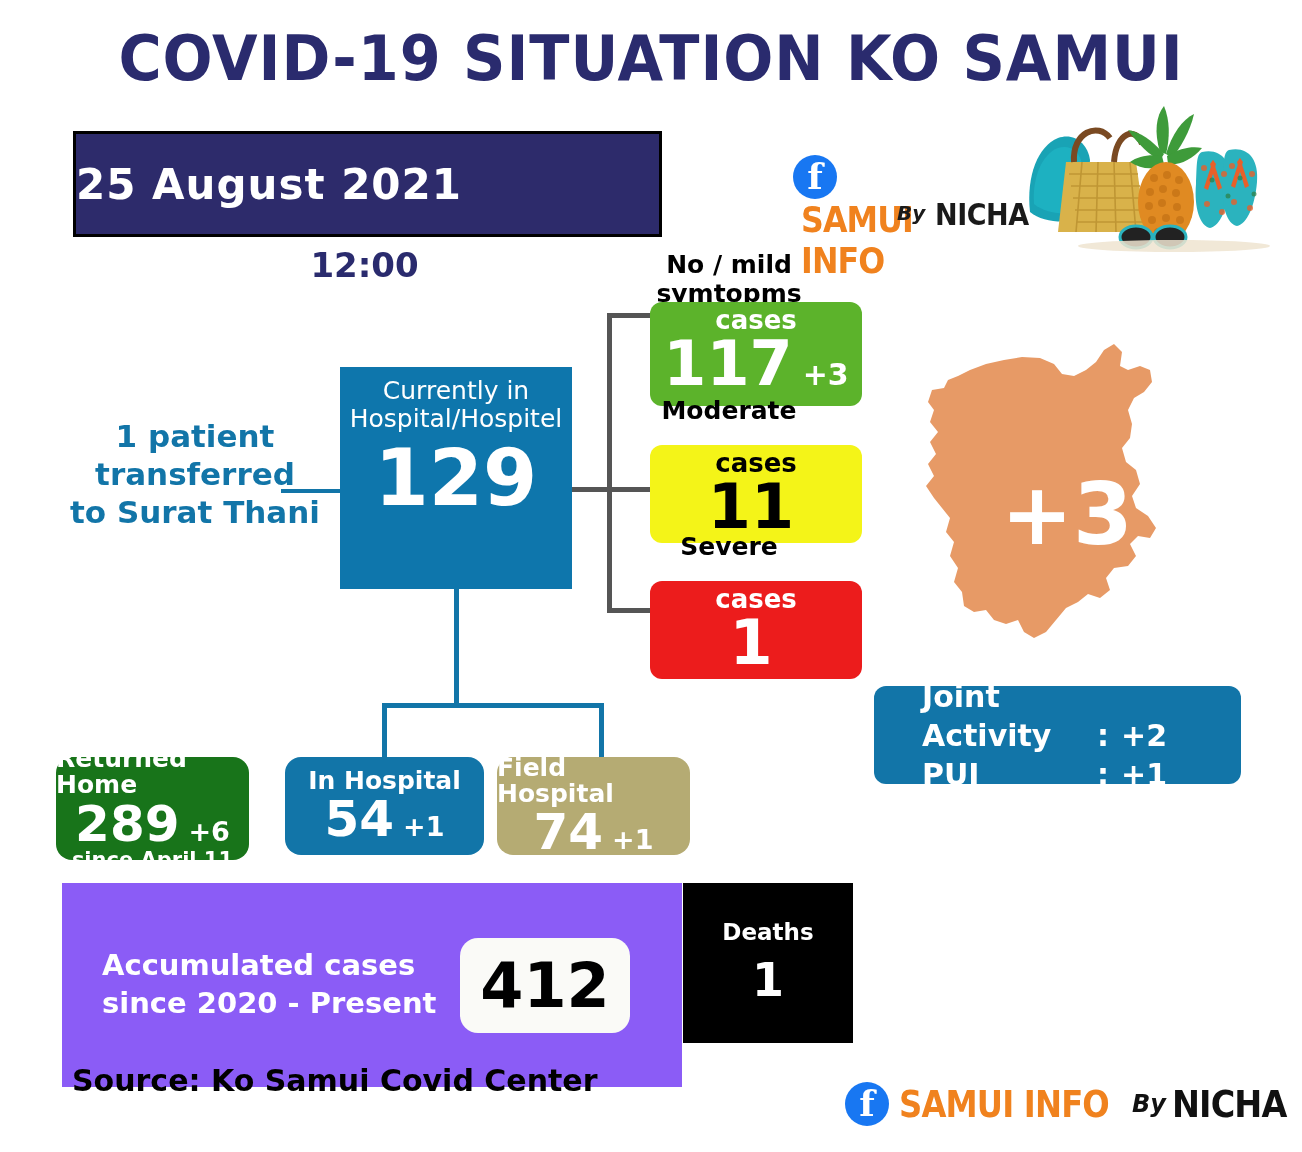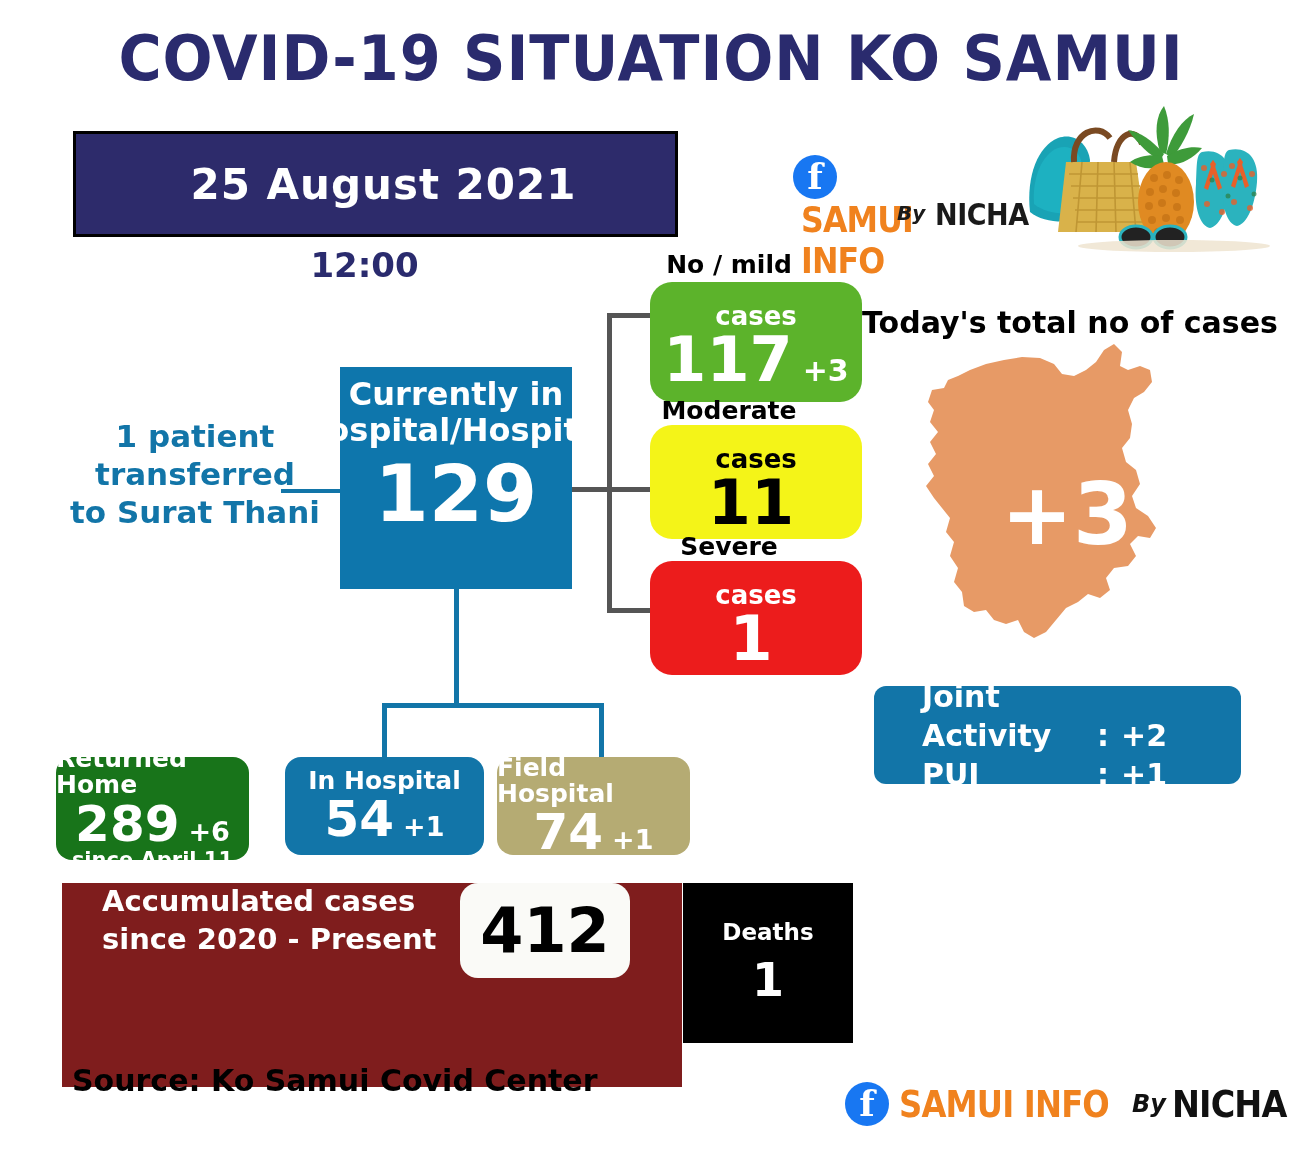--- a/index.html
+++ b/index.html
@@ -19,21 +19,21 @@
     font-family:"DejaVu Sans","Liberation Sans",sans-serif;
     font-size:62px;font-weight:bold;color:#2A2B6E;
     letter-spacing:1px;
     transform:scaleX(0.95);
   }
 
   
   #date-box{
     left:73px;top:131px;width:583px;height:100px;
     background:#2D2B6B;border:3px solid #000;
-    display:flex;align-items:center;justify-content:center;padding-left:16px;
+    display:flex;align-items:center;
   }
   #date-text{
     color:#fff;font-size:42px;font-weight:bold;letter-spacing:1px;
   }
   #time-text{
     left:73px;top:245px;width:583px;text-align:center;
     color:#2A2B6E;font-size:34px;font-weight:bold;
   }
 
   
@@ -78,43 +78,43 @@
   }
 
   
   #hospital-box{
     left:340px;top:367px;width:232px;height:222px;
     background:#0E76AC;
     display:flex;flex-direction:column;align-items:center;
     padding-top:10px;box-sizing:border-box;
   }
   #hospital-label{
-    color:#fff;font-size:32px;font-weight:bold;text-align:center;line-height:1.12;
+    color:#fff;font-size:25px;font-weight:normal;text-align:center;line-height:1.12;
   }
   #hospital-value{
     color:#fff;font-size:78px;font-weight:bold;line-height:1;margin-top:6px;
   }
 
   
   .gray{background:#555555;}
   #gb-stub{left:572px;top:487px;width:40px;height:5px;}
   #gb-vert{left:607px;top:313px;width:5px;height:300px;}
   #gb-h1{left:607px;top:313px;width:46px;height:5px;}
   #gb-h2{left:607px;top:487px;width:46px;height:5px;}
   #gb-h3{left:607px;top:608px;width:46px;height:5px;}
 
   
   .sev-title{
     text-align:center;color:#000;font-size:25px;font-weight:bold;
     width:212px;
   }
   .sev-box{
-    width:180px;border-radius:22px;
+    width:180px;border-radius:12px;
     display:flex;flex-direction:column;align-items:center;
-    padding:20px 16px 8px 16px;box-sizing:content-box;
+    padding:4px 16px 8px 16px;box-sizing:content-box;margin-top:20px;
   }
   .sev-cases{font-size:26px;font-weight:bold;line-height:1.1;}
   .sev-num-row{display:flex;align-items:baseline;justify-content:center;}
   .sev-num{font-size:62px;font-weight:bold;line-height:0.95;}
   .sev-delta{font-size:30px;font-weight:bold;margin-left:10px;}
 
   #mild-title{left:623px;top:250px;}
   #mild-box{left:650px;top:282px;background:#5CB32B;height:92px;}
   #mild-box .sev-cases,#mild-box .sev-num,#mild-box .sev-delta{color:#fff;}
 
@@ -143,22 +143,22 @@
   .mini-num{font-size:50px;font-weight:bold;color:#fff;line-height:1;}
   .mini-delta{font-size:27px;font-weight:bold;color:#fff;margin-left:9px;}
   .mini-sub{font-size:21px;font-weight:bold;color:#fff;line-height:1.05;}
 
   #returned-box{left:56px;top:757px;width:193px;height:103px;background:#18741A;}
   #inhosp-box{left:285px;top:757px;width:199px;height:98px;background:#1275A8;}
   #field-box{left:497px;top:757px;width:193px;height:98px;background:#B5AB73;}
 
   
   #accum-bar{
-    left:62px;top:883px;width:620px;height:204px;background:#7f1d1d;
-    display:flex;align-items:flex-start;
+    left:62px;top:883px;width:620px;height:204px;background:#8b5cf6;
+    display:flex;align-items:center;
   }
   #accum-label{
     color:#fff;font-size:29px;font-weight:bold;line-height:1.3;
     margin-left:40px;width:350px;
   }
   #accum-pill{
     width:170px;height:95px;background:#FAFAF7;border-radius:18px;
     display:flex;align-items:center;justify-content:center;
     margin-left:8px;
   }
@@ -390,21 +390,20 @@
     <div id="accum-pill">
       <span id="accum-value">412</span>
     </div>
   </div>
 
   <div class="abs" id="deaths-box">
     <div id="deaths-label">Deaths</div>
     <div id="deaths-value">1</div>
   </div>
 
-  <div class="abs" id="today-title">Today's total no of cases</div>
   <div class="abs" id="map-wrap">
     <svg width="330" height="330" viewBox="0 0 330 330">
       <path d="M28 62 L32 50 L44 48 L48 40 L58 36 L70 30 L86 24 L104 20 L122 17 L140 18 L154 24
                L162 34 L174 36 L186 30 L196 22 L204 10 L214 4 L222 12 L220 26 L228 30 L240 26
                L250 30 L252 42 L244 52 L234 58 L228 70 L232 84 L230 98 L222 108 L226 122 L236 130
                L240 144 L232 156 L236 168 L248 176 L256 188 L250 198 L238 196 L230 204 L236 216
                L228 226 L214 228 L206 238 L210 250 L200 258 L188 254 L178 262 L166 268 L156 280
                L146 292 L134 298 L124 292 L118 280 L106 284 L94 280 L86 270 L74 272 L64 266
                L62 252 L54 242 L58 228 L50 216 L54 202 L46 192 L50 178 L42 168 L34 158 L26 146
                L34 136 L28 124 L36 114 L30 102 L38 92 L30 82 L34 70 Z" fill="#E79A66"></path>

